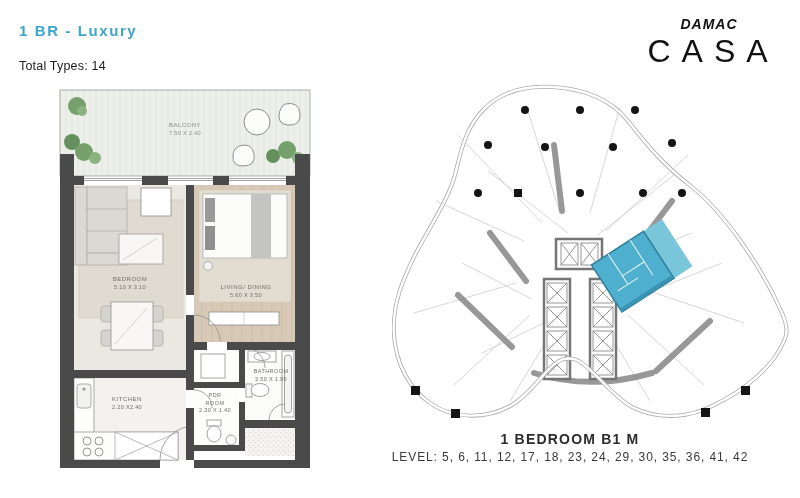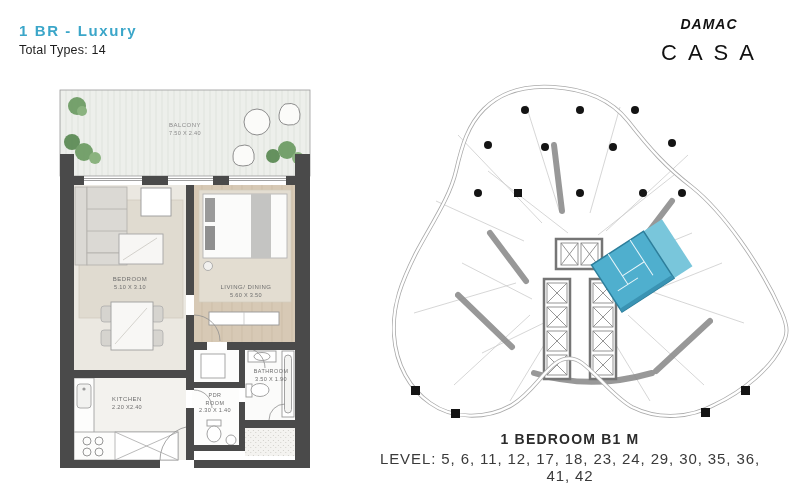--- a/index.html
+++ b/index.html
@@ -3,45 +3,45 @@
 <meta charset="utf-8">
 <style>
   html,body{margin:0;padding:0;}
   body{width:800px;height:498px;background:#ffffff;position:relative;overflow:hidden;
        font-family:"Liberation Sans", sans-serif;}
   .page{position:absolute;inset:0;background:#fff;}
 
   
   .hdr{position:absolute;left:19px;top:22px;}
   .hdr-title{font-size:15px;font-weight:bold;letter-spacing:1.6px;color:#3ba6c9;}
-  .hdr-sub{font-size:12.5px;color:#1d1d1d;margin-top:4px;letter-spacing:0.2px;}
+  .hdr-sub{font-size:12.5px;color:#1d1d1d;margin-top:20px;letter-spacing:0.2px;}
 
   .logo{position:absolute;top:16px;right:16px;width:150px;text-align:center;color:#111;}
   .logo-brand{font-size:14px;font-weight:900;font-style:italic;letter-spacing:1px;}
-  .logo-name{font-size:22px;font-weight:400;letter-spacing:11px;margin-top:8px;padding-left:8px;}
+  .logo-name{font-size:32px;font-weight:400;letter-spacing:11px;margin-top:1px;padding-left:8px;}
 
   
   .plan{position:absolute;left:57px;top:84px;width:255px;height:392px;}
   .plan svg{position:absolute;left:0;top:0;}
   .room-label{position:absolute;text-align:center;color:#6e6e6e;font-size:6px;
               letter-spacing:0.5px;line-height:7.5px;}
   .room-label .dims{font-size:5.6px;letter-spacing:0.3px;display:block;}
   .lbl-balcony{left:78px;top:38px;width:100px;color:#8a8a8a;}
   .lbl-bedroom{left:40px;top:192px;width:66px;}
   .lbl-living{left:152px;top:200px;width:74px;}
   .lbl-kitchen{left:38px;top:312px;width:64px;}
   .lbl-bathroom{left:186px;top:284px;width:56px;font-size:5.4px;}
   .lbl-pdr{left:136px;top:308px;width:44px;font-size:5.4px;}
   .lbl-pdr .nm{display:block;width:30px;margin:0 auto;}
 
   
   .keyplan{position:absolute;left:392px;top:83px;width:400px;height:345px;}
   .caption{position:absolute;left:370px;top:431px;width:400px;text-align:center;color:#2b2b2b;}
   .caption .unit{font-size:14px;font-weight:bold;letter-spacing:1.2px;}
-  .caption .levels{font-size:15px;letter-spacing:0.9px;margin-top:3px;color:#3a3a3a;}
+  .caption .levels{font-size:12px;letter-spacing:0.9px;margin-top:3px;color:#3a3a3a;}
 </style>
 </head>
 <body>
 
 <div class="page">
 
   <div class="hdr">
     <div class="hdr-title">1 BR - Luxury</div>
     <div class="hdr-sub">Total Types: 14</div>
   </div>

